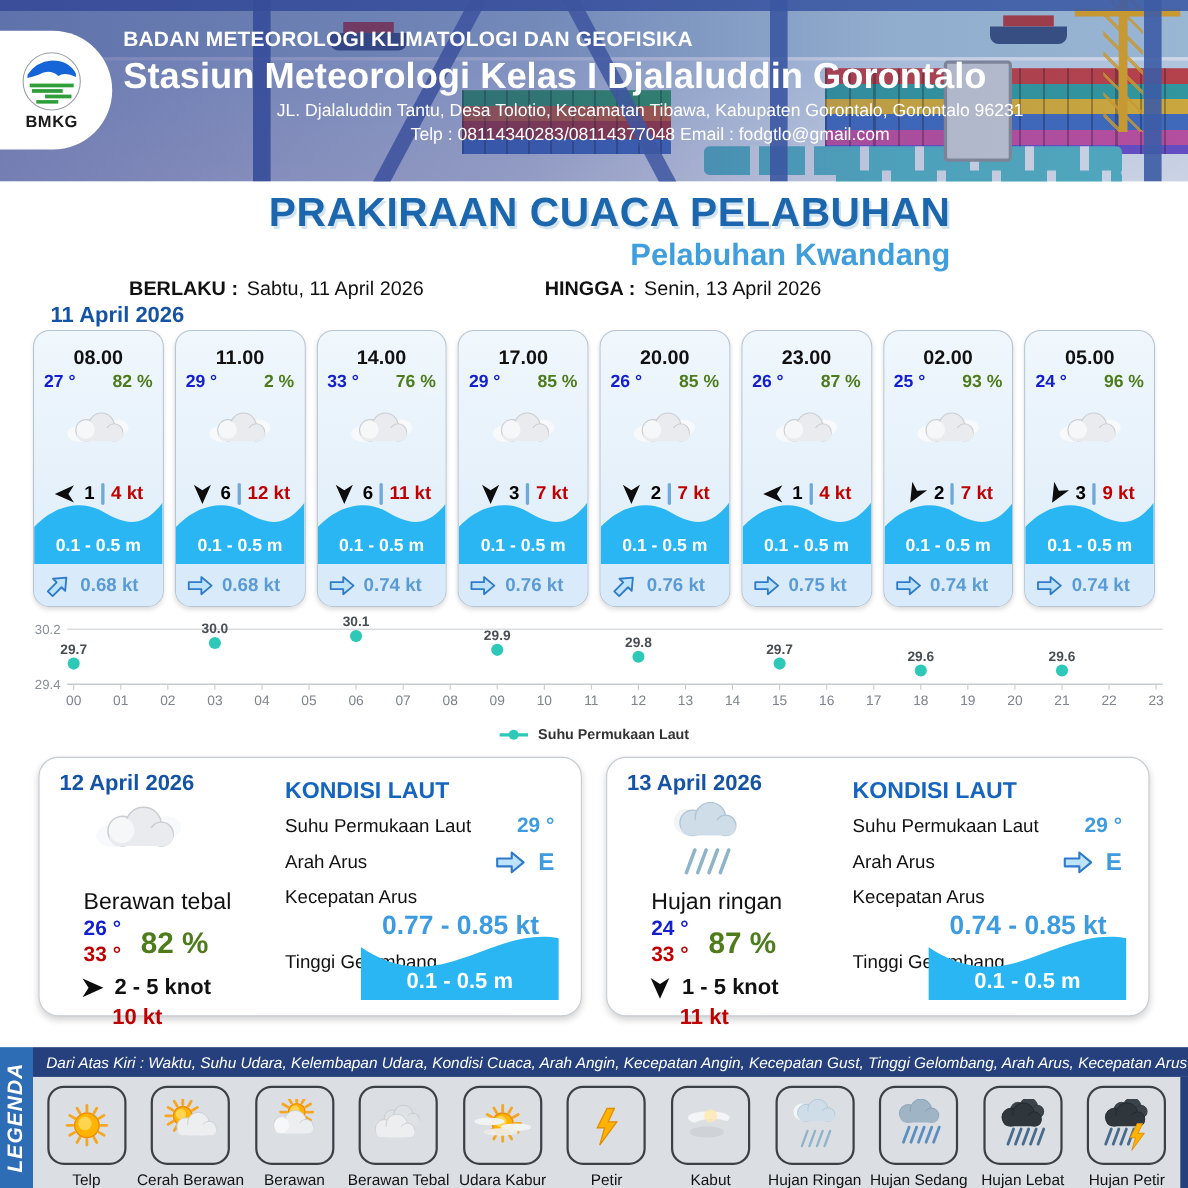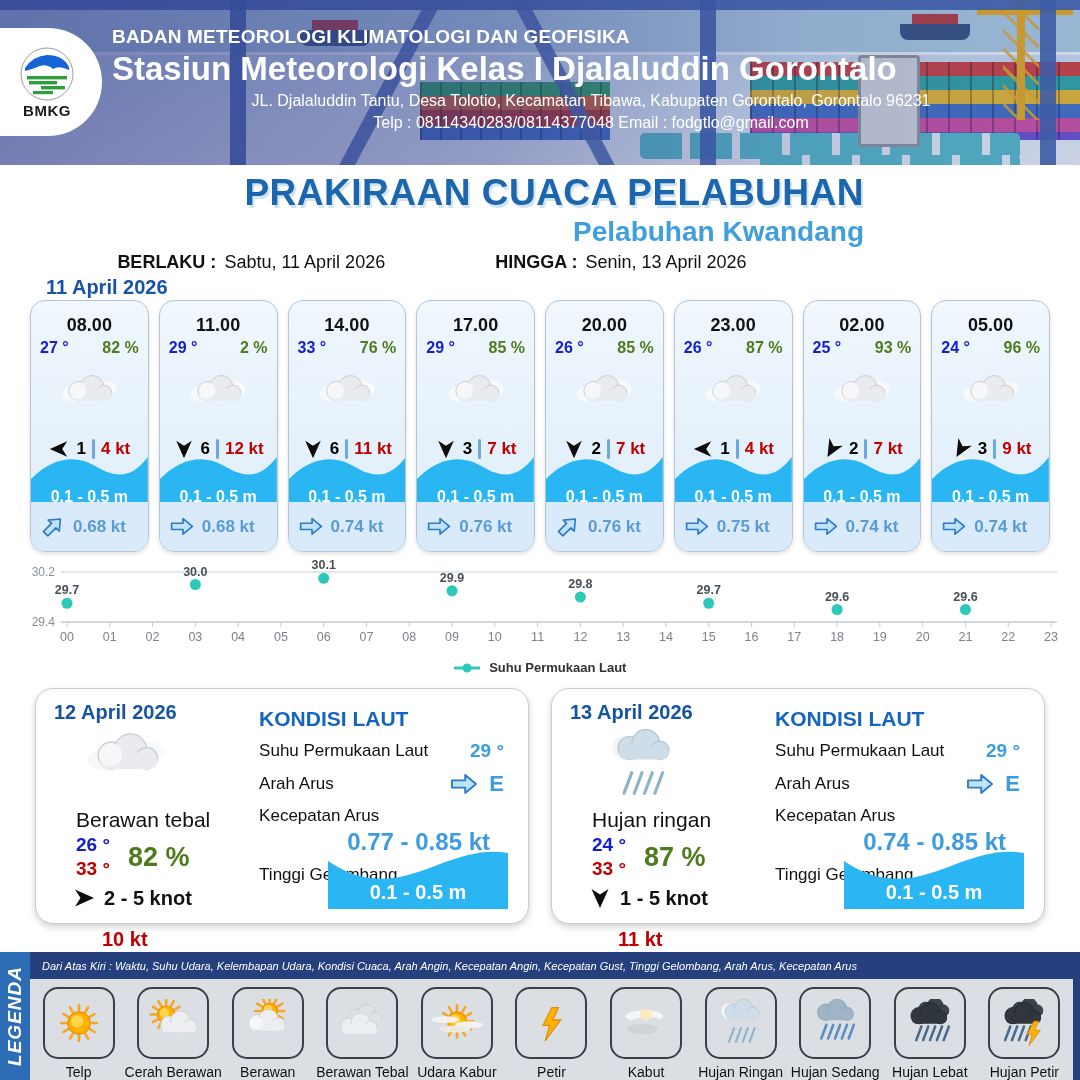--- a/index.html
+++ b/index.html
@@ -60,21 +60,21 @@
   .c-time{margin-top:14px;text-align:center;font-weight:bold;font-size:18px;color:#111;}
   .c-th{display:flex;justify-content:space-between;padding:0 9px;margin-top:3px;font-weight:bold;font-size:16px;}
   .c-temp{color:var(--temp-blue);} .c-hum{color:var(--hum-green);}
   .c-icon{height:74px;display:flex;align-items:center;justify-content:center;margin-top:4px;}
   .c-wind{display:flex;align-items:center;justify-content:center;gap:6px;font-weight:bold;font-size:17px;height:28px;}
   .c-wind .sep{width:3px;height:20px;background:#6fa8dc;border-radius:2px;}
   .c-speed{color:var(--speed-red);}
   .c-wave{position:absolute;bottom:38px;left:0;width:100%;height:64px;}
   .c-wave svg{position:absolute;bottom:0;left:0;width:100%;height:100%;}
   .c-wave .wtxt{position:absolute;bottom:7px;width:100%;text-align:center;color:#fff;font-weight:bold;font-size:16px;}
-  .c-current{position:absolute;bottom:0;left:0;width:100%;height:49px;background:#d9ebfa;
+  .c-current{position:absolute;bottom:0;left:0;width:100%;height:38px;background:#d9ebfa;
       display:flex;align-items:center;gap:7px;padding-left:9px;box-sizing:border-box;
       color:var(--current-blue);font-weight:bold;font-size:17px;}
 
   
   .chart-wrap{position:absolute;left:25px;top:556px;width:1040px;height:100px;}
   .chart-legend{position:absolute;left:0;top:660px;width:1080px;text-align:center;font-size:13px;
       font-weight:bold;color:#333;}
   .chart-legend .dotline{display:inline-block;vertical-align:middle;margin-right:6px;}
 
   
@@ -83,40 +83,40 @@
       box-shadow:0 3px 7px rgba(0,0,0,.18);padding:12px 18px;box-sizing:border-box;display:flex;}
   .d-left{width:44%;position:relative;}
   .d-date{font-size:20px;font-weight:bold;color:var(--date-blue);}
   .d-icon{height:78px;display:flex;align-items:center;justify-content:flex-start;padding-left:28px;margin-top:2px;}
   .d-cond{font-size:21px;color:#111;margin-top:4px;padding-left:22px;}
   .d-temps{display:flex;align-items:center;margin-top:2px;padding-left:22px;gap:18px;}
   .d-tcol{display:flex;flex-direction:column;gap:2px;font-weight:bold;font-size:19px;}
   .d-tmin{color:var(--temp-blue);} .d-tmax{color:var(--speed-red);}
   .d-hum{color:var(--hum-green);font-weight:bold;font-size:27px;}
   .d-wind{display:flex;align-items:center;gap:8px;margin-top:6px;padding-left:18px;font-size:20px;font-weight:bold;color:#111;}
-  .d-gust{margin-top:18px;padding-left:48px;font-size:20px;font-weight:bold;color:var(--speed-red);}
+  .d-gust{margin-top:4px;padding-left:48px;font-size:20px;font-weight:bold;color:var(--speed-red);}
   .d-right{width:56%;position:relative;padding-left:8px;}
   .sea-title{font-size:21px;font-weight:bold;color:#1565c0;margin-top:6px;}
   .sea-row{display:flex;justify-content:space-between;align-items:center;margin-top:9px;font-size:17px;color:#111;}
   .sea-val{color:#3d9be0;font-weight:bold;font-size:19px;padding-right:6px;}
   .sea-dir{display:flex;align-items:center;gap:10px;padding-right:6px;}
   .sea-dir .e{color:#3d9be0;font-weight:bold;font-size:22px;}
   .sea-kec{ text-align:right;color:#3d9be0;font-weight:bold;font-size:24px;margin-top:2px;padding-right:20px;}
   .sea-wavebox{position:absolute;right:2px;bottom:2px;width:180px;height:66px;}
   .sea-wavebox svg{position:absolute;inset:0;width:100%;height:100%;}
   .sea-wavebox .wtxt{position:absolute;bottom:5px;width:100%;text-align:center;color:#fff;font-weight:bold;font-size:20px;}
 
   
   .legend-footer{position:absolute;left:0;top:952px;width:1080px;height:128px;background:#dbdfe4;}
   .legenda-strip{position:absolute;left:0;top:0;bottom:0;width:30px;background:#2d6db5;
       display:flex;align-items:center;justify-content:center;}
   .legenda-strip span{color:#fff;font-weight:bold;font-style:italic;font-size:19px;letter-spacing:1px;
       writing-mode:vertical-rl;transform:rotate(180deg);}
   .legend-note{position:absolute;left:30px;right:0;top:0;height:27px;background:#25407c;
-      color:#fff;font-style:italic;font-size:11px;display:flex;align-items:center;padding-left:12px;}
+      color:#fff;font-style:italic;font-size:14px;display:flex;align-items:center;padding-left:12px;}
   .legend-right-edge{position:absolute;right:0;top:27px;bottom:0;width:7px;background:#25407c;}
   .legend-items{position:absolute;left:30px;right:7px;top:27px;bottom:0;display:flex;
       justify-content:space-evenly;align-items:flex-start;padding-top:8px;}
   .legend-item{display:flex;flex-direction:column;align-items:center;width:92px;}
   .legend-box{width:68px;height:68px;border:2px solid #3a4046;border-radius:15px;
       display:flex;align-items:center;justify-content:center;}
   .legend-label{margin-top:5px;font-size:14px;color:#111;white-space:nowrap;}
 </style>
 </head>
 <body>

